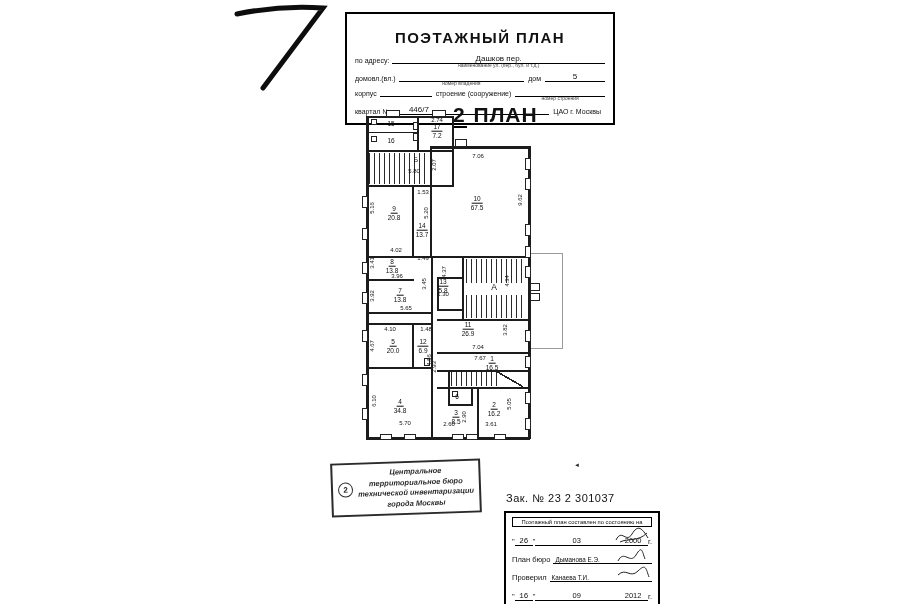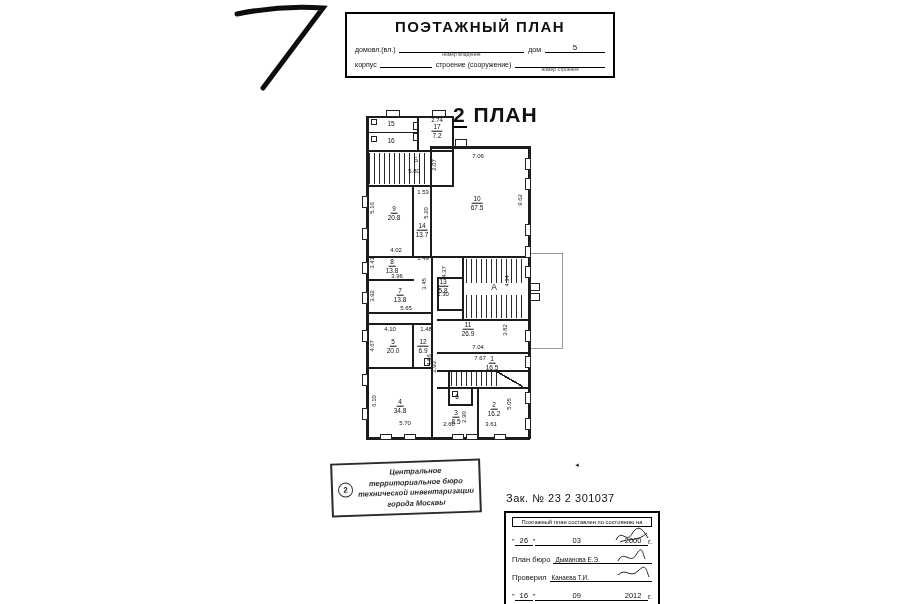--- a/index.html
+++ b/index.html
@@ -1,21 +1,21 @@
 <!DOCTYPE html>
 <html><head>
 <meta charset="utf-8">
 <style>
   html,body{margin:0;padding:0;background:#fff;}
   .sheet{position:relative;width:900px;height:604px;background:#ffffff;overflow:hidden;
          font-family:"Liberation Sans",sans-serif;color:#111;}
 
   
   .tblock{position:absolute;left:345px;top:12px;width:270px;border:2px solid #000;
-          padding:4px 8px 8px;box-sizing:border-box;background:#fff;}
+          padding:15px 8px 8px;box-sizing:border-box;background:#fff;}
   .tblock .ttl{margin:0 0 4px;text-align:center;font-size:15px;font-weight:bold;letter-spacing:1.5px;}
   .trow{display:flex;align-items:flex-end;font-size:7px;margin-top:8px;white-space:nowrap;}
   .trow .lbl{padding-right:3px;}
   .fill{flex:1;border-bottom:1px solid #000;text-align:center;font-size:8px;position:relative;min-width:8px;}
   .fill.short{flex:0 0 52px;}
   .fill.med{flex:0 0 60px;}
   .cap{position:absolute;top:100%;left:0;right:0;text-align:center;font-size:5px;color:#444;line-height:1.1;}
   .plain{padding:0 4px;}
 
   
@@ -66,34 +66,47 @@
 
 <div class="sheet">
 
   <svg style="position:absolute;left:225px;top:0;" width="115" height="95" viewBox="0 0 115 95">
     <path d="M12 14 Q 55 5 98 8 L 38 88" fill="none" stroke="#0d0d0d" stroke-width="5" stroke-linecap="round"></path>
   </svg>
 
   <div class="tblock">
     <div class="ttl">ПОЭТАЖНЫЙ ПЛАН</div>
     <div class="trow">
+      <span class="lbl">по адресу:</span>
+      <span class="fill">
+        <span>Дашков пер.</span>
+        <span class="cap">наименование ул. (пер., бул. и т.д.)</span>
+      </span>
+    </div>
+    <div class="trow">
       <span class="lbl">домовл.(вл.)</span>
       <span class="fill">
         <span class="cap">номер владения</span>
       </span>
       <span class="plain">дом</span>
       <span class="fill med">5</span>
     </div>
     <div class="trow">
       <span class="lbl">корпус</span>
       <span class="fill short"></span>
       <span class="plain">строение (сооружение)</span>
       <span class="fill">
         <span class="cap">номер строения</span>
       </span>
+    </div>
+    <div class="trow">
+      <span class="lbl">квартал №</span>
+      <span class="fill short">446/7</span>
+      <span class="fill"></span>
+      <span class="plain">ЦАО г. Москвы</span>
     </div>
   </div>
 
   <div class="floor">
     <span class="n">2</span>
     <span>ПЛАН</span>
   </div>
 
   <div class="plan" id="plan">
     <div class="ghost" style="left:530px;top:253px;width:33px;height:96px;"></div>

